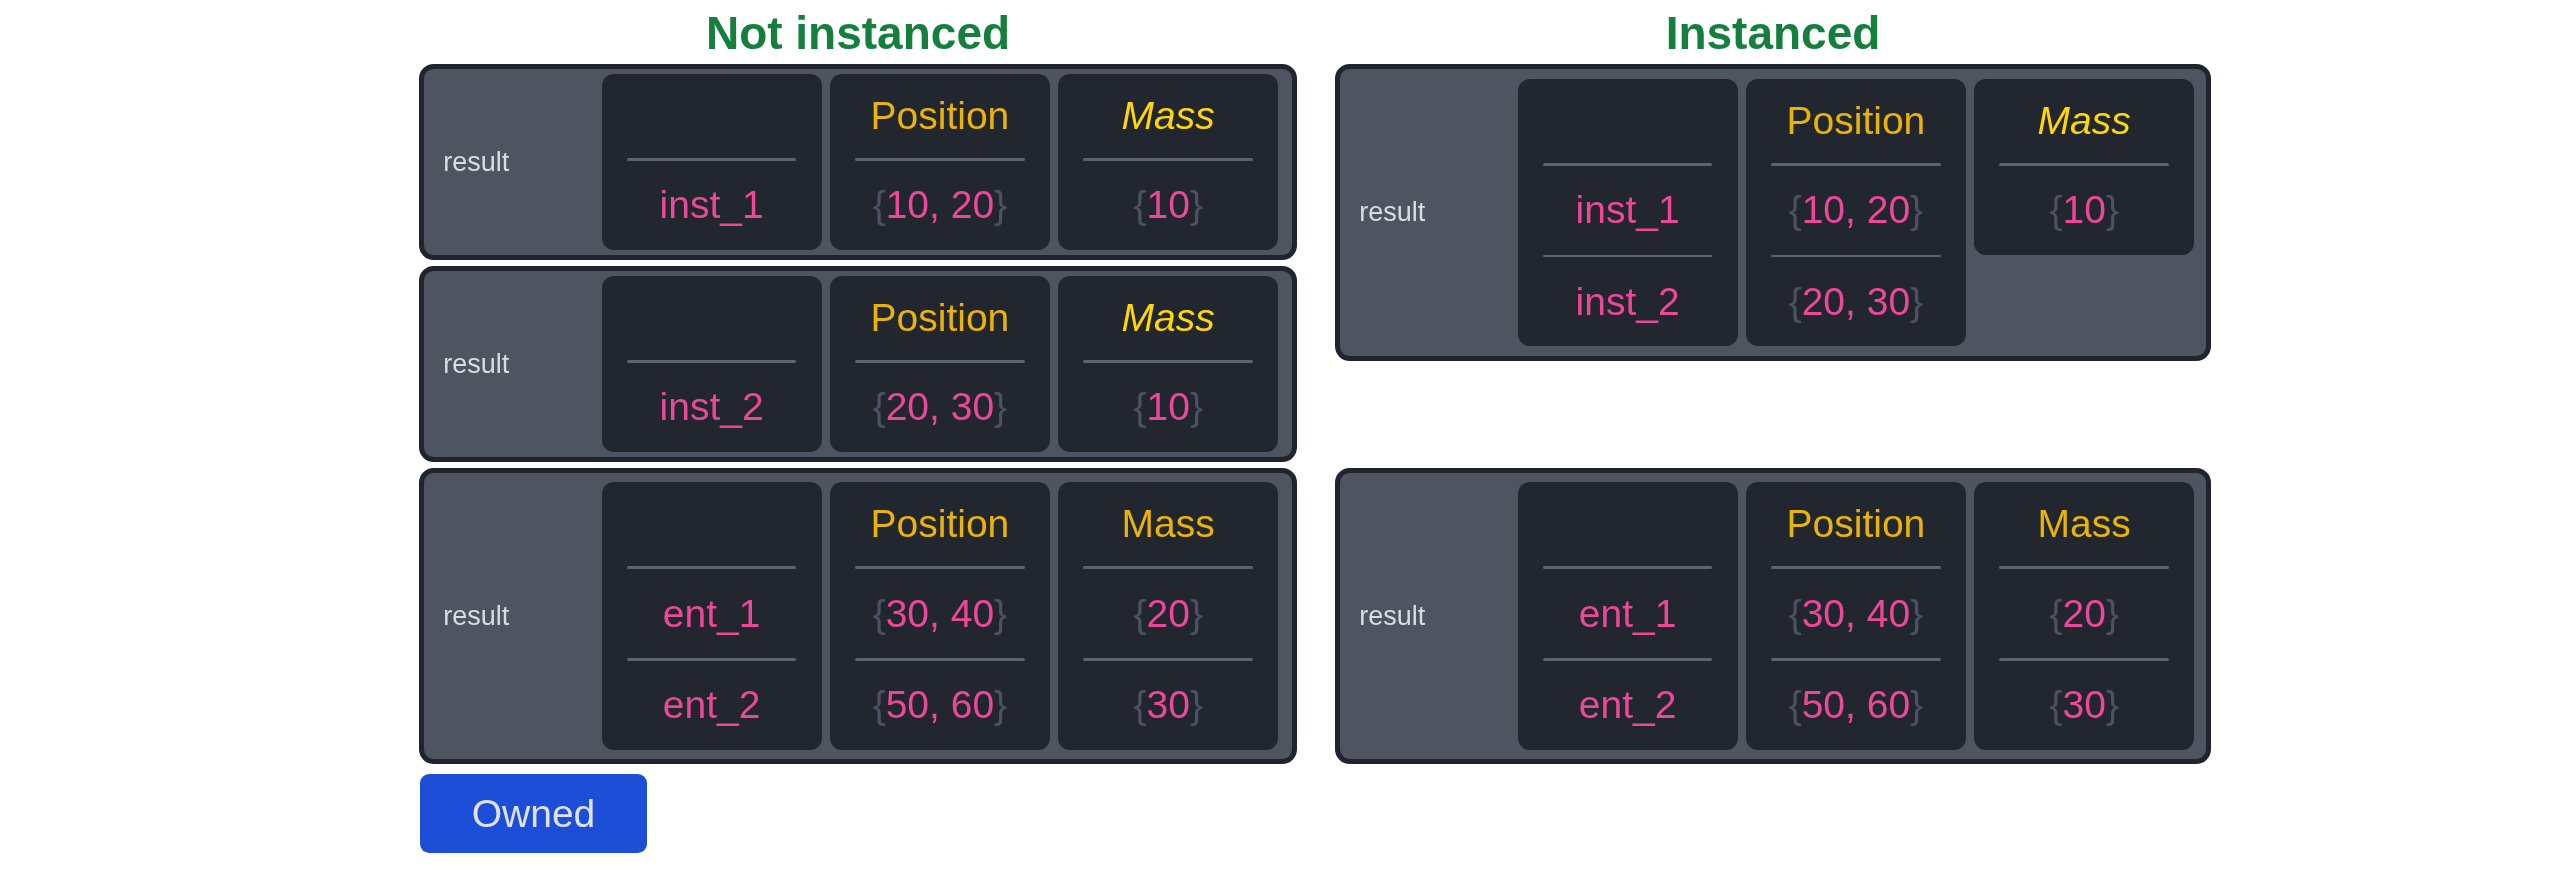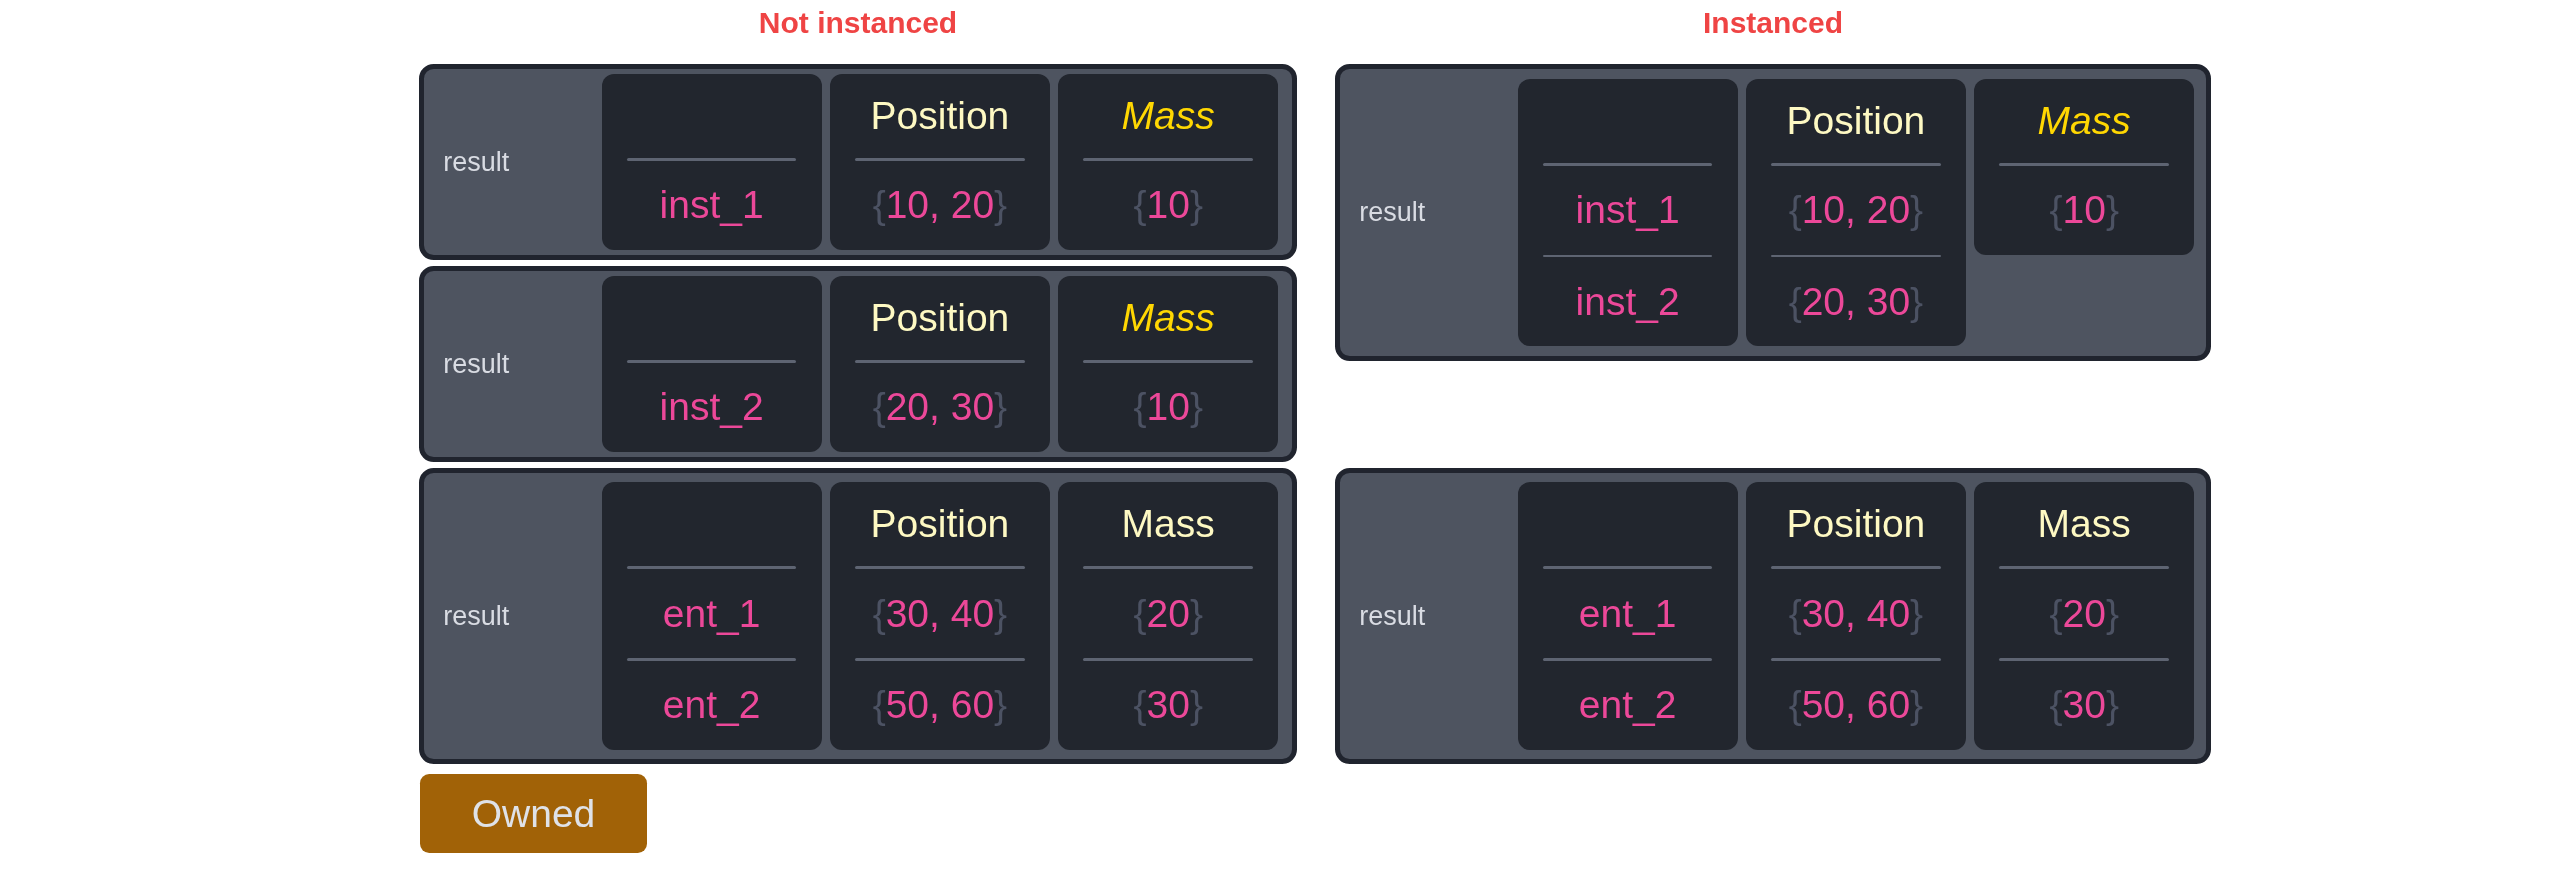--- a/index.html
+++ b/index.html
@@ -12,23 +12,23 @@
     position: relative;
     width: 2576px;
     height: 870px;
     background: #ffffff;
     overflow: hidden;
   }
   .section-title {
     position: absolute;
     top: 5.5px;
     text-align: center;
-    font-size: 30px;
+    font-size: 46px;
     font-weight: bold;
-    color: #ef4444;
+    color: #15803d;
     letter-spacing: 0px;
   }
   .title-left  { left: 419px;  width: 878px; }
   .title-right { left: 1335px; width: 876px; }
 
   .box {
     position: absolute;
     box-sizing: border-box;
     background: #4e5460;
     border: 5.5px solid #20242e;
@@ -69,39 +69,39 @@
     flex-direction: column;
   }
   .zone {
     height: 89px;
     display: flex;
     align-items: center;
     justify-content: center;
     font-size: 39px;
     white-space: pre;
   }
-  .zone.hdr { height: 84px; color: #fef9c3; }
+  .zone.hdr { height: 84px; color: #eab308; }
   .zone.hdr.shared { color: #ffd702; font-style: italic; }
   .divider {
     flex: none;
     height: 2.8px;
     width: 77%;
     margin: 0 auto;
     background: #5e6472;
     border-radius: 1.8px;
   }
   .green { color: #ec4899; }
   .brace { color: #4c5263; }
 
   .chip {
     position: absolute;
     top: 774px;
     height: 79px;
     box-sizing: border-box;
-    background: #a16207;
+    background: #1d4ed8;
     border-radius: 9.2px;
     display: flex;
     align-items: center;
     justify-content: center;
     font-size: 39px;
   }
   .chip-owned  { left: 420px; width: 227px; color: #dfe2e8; }
   .chip-shared { left: 664px; width: 222px; color: #ffd702; font-style: italic; }
 </style>
 </head>

